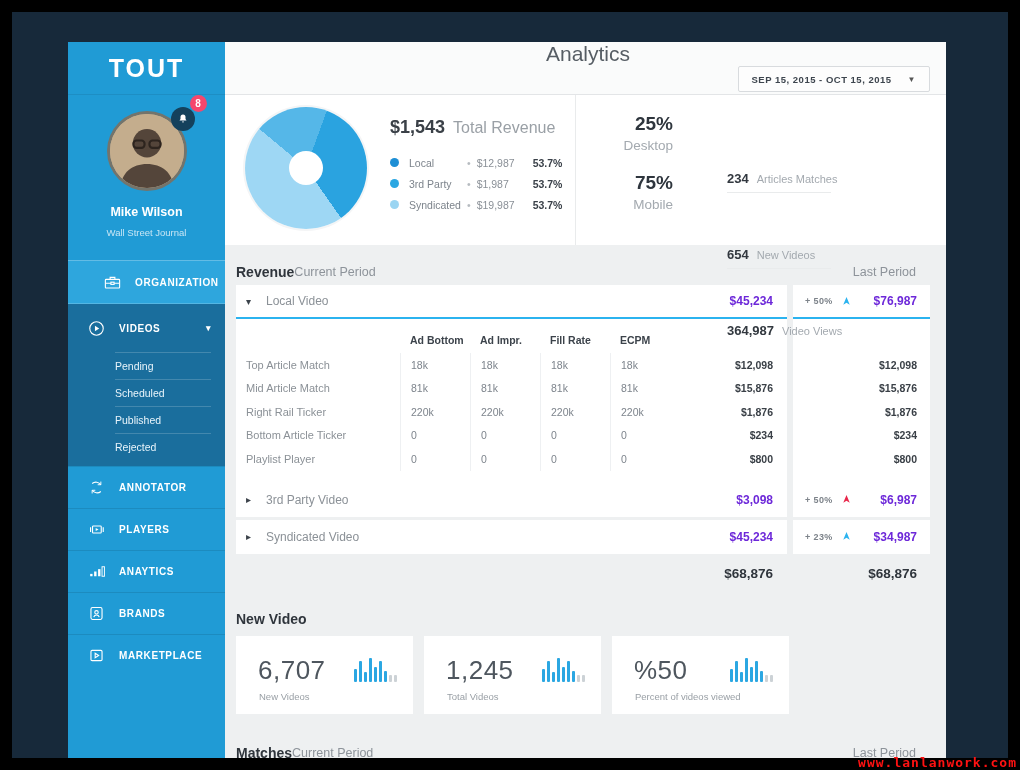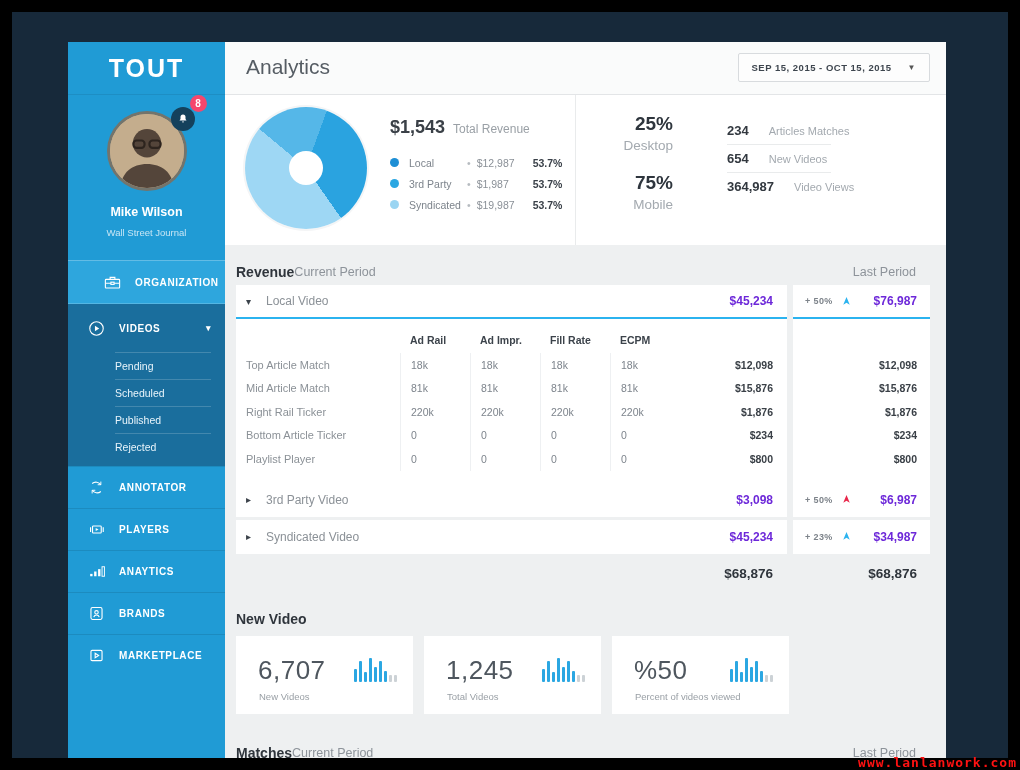--- a/index.html
+++ b/index.html
@@ -27,48 +27,48 @@
   .nav-item .nicon svg { width:19px; height:19px; }
   .nav-item.highlight { background:var(--sidebar-highlight,#2ea6dd); border-top:1px solid rgba(255,255,255,.25); border-bottom:1px solid rgba(255,255,255,.18); height:44px;padding-left:34px; }
   .nav-group { background:var(--sidebar-active,#1a6e9d); }
   .nav-group .nav-item { border-top:none; height:48px; }
   .nav-group .caret { margin-left:auto; margin-right:14px; font-size:9px; }
   .subnav { padding-bottom:6px; }
   .sub-item { margin-left:47px; margin-right:14px; border-top:1px solid rgba(255,255,255,.18); height:27px; display:flex; align-items:center; font-size:10.5px; color:#e8f4fb; cursor:pointer; }
 
   
   .main { flex:1; display:flex; flex-direction:column; min-width:0; }
-  .topbar { height:53px; background:#fafbfb; border-bottom:1px solid #e3e5e7; display:flex; align-items:center; padding:0 16px 2px 21px; flex-shrink:0; position:relative; }
+  .topbar { height:53px; background:#fafbfb; border-bottom:1px solid #e3e5e7; display:flex; align-items:center; padding:0 16px 2px 21px; flex-shrink:0; position:relative;flex-direction:column; }
   .page-title { font-size:21px; color:#565d64; }
   .date-btn { margin-left:auto; height:29px; background:#fdfdfd; border:1px solid #d8dbde; border-radius:2px; display:flex; align-items:center; padding:0 13px; font-size:9.5px; font-weight:bold; letter-spacing:.5px; color:#3d454e; cursor:pointer; }
   .date-btn .caret { margin-left:16px; font-size:8px; color:#555; }
 
   
   .summary { height:150px; background:#fff; position:relative; flex-shrink:0; }
   .donut-wrap { position:absolute; left:20px; top:12px; width:122px; height:122px; border-radius:50%; box-shadow:0 0 0 2px #f4f5f6; }
   .donut { width:122px; height:122px; border-radius:50%; position:relative; }
   .donut::after { content:""; position:absolute; left:50%; top:50%; width:34px; height:34px; margin:-17px 0 0 -17px; border-radius:50%; background:#fff; }
   .rev-block { position:absolute; left:165px; top:22px; }
   .rev-headline { display:flex; align-items:baseline; gap:8px; }
   .rev-value { font-size:18px; font-weight:bold; color:#3a4047; }
-  .rev-label { font-size:12px; color:#9aa0a6; }
+  .rev-label { font-size:16px; color:#9aa0a6; }
   .legend { margin-top:14px; }
   .legend-row { display:flex; align-items:center; height:21px; font-size:10.5px; }
   .legend-dot { width:9px; height:9px; border-radius:50%; margin-right:10px; }
   .legend-name { color:#7d848c; width:58px; }
   .legend-sep { color:#b6bbc0; margin:0 6px 0 0; }
   .legend-amount { color:#8a9097; width:52px; }
   .legend-pct { color:#3a4149; font-weight:bold; margin-left:4px; }
   .v-divider { position:absolute; left:350px; top:0; bottom:0; width:1px; background:#e9ebec; }
   .devices { position:absolute; left:372px; top:18px; width:76px; text-align:right; }
   .device { margin-bottom:19px; }
   .device-value { font-size:19px; font-weight:bold; color:#2e353d; }
   .device-label { font-size:13.5px; color:#a3a9af; margin-top:3px; }
   .quick-stats { position:absolute; left:502px; top:22px; width:150px; }
-  .qs-row { display:flex; align-items:baseline; gap:20px; padding:6px 0; }
+  .qs-row { display:flex; align-items:baseline; gap:8px; padding:6px 0;margin-top:48px; }
   .qs-value { font-size:13px; font-weight:bold; color:#32383f; }
   .qs-label { font-size:11px; color:#a3a9af; }
   .qs-div { height:1px; background:#e9ebec; width:104px; }
 
   
   .content { flex:1; padding:0 16px 4px 11px; overflow:hidden; }
   .cols { display:grid; grid-template-columns:1fr 137px; column-gap:6px; }
   .section-head { margin-top:14px; height:26px; align-items:center; }
   .section-title { font-size:14px; font-weight:bold; color:#2f353c; }
   .col-label { font-size:12.5px; color:#8d939a; text-align:right; padding-right:14px; align-self:center; }
@@ -343,21 +343,21 @@
               </svg>
           </span>
           <span class="row-amount">$76,987</span>
         </div>
       </div>
 
       <div class="cols">
         <div class="card detail">
           <div class="dgrid dheader">
             <span></span>
-            <span class="dh dcol">Ad Rail</span>
+            <span class="dh dcol">Ad Bottom</span>
             <span class="dh dcol">Ad Impr.</span>
             <span class="dh dcol">Fill Rate</span>
             <span class="dh dcol">ECPM</span>
             <span></span>
           </div>
           <div class="dgrid drow">
             <span class="dlabel">Top Article Match</span>
             <span class="dval">18k</span>
             <span class="dval">18k</span>
             <span class="dval">18k</span>

